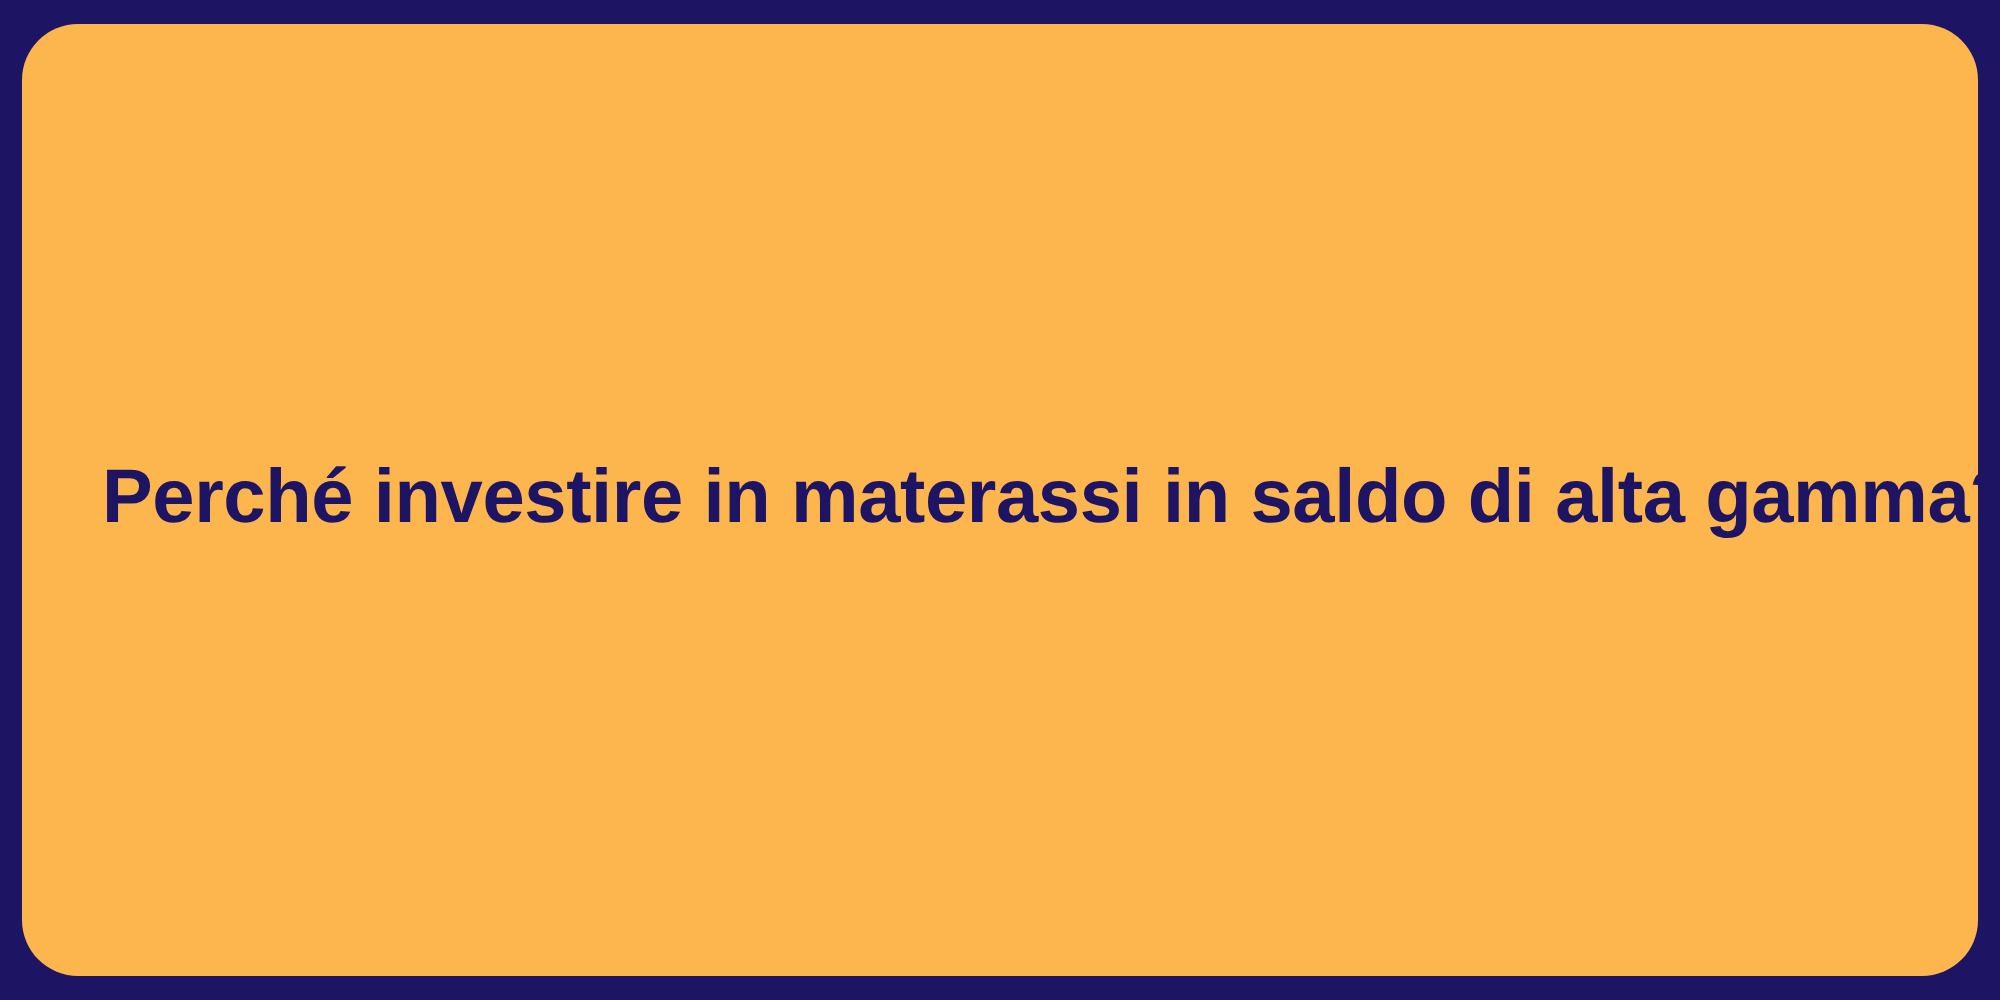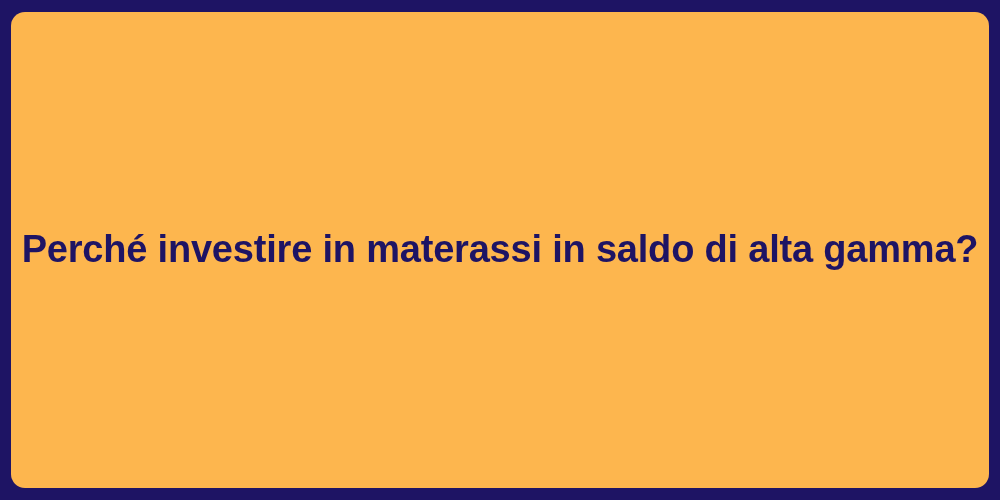--- a/index.html
+++ b/index.html
@@ -24,24 +24,24 @@
     justify-content: center;
   }
 
   #banner-card {
     position: absolute;
     left: 11px;
     top: 12px;
     width: 978px;
     height: 476px;
     background: #FDB64E;
-    border-radius: 14px;
+    border-radius: 28px;
     display: flex;
     align-items: center;
-    justify-content: center;
+    justify-content: flex-start;
     box-sizing: border-box;
   }
 
   #banner-heading {
     margin: 0;
     padding: 0 40px;
     font-family: "Liberation Sans", sans-serif;
     font-size: 38px;
     font-weight: bold;
     line-height: 1.25;

